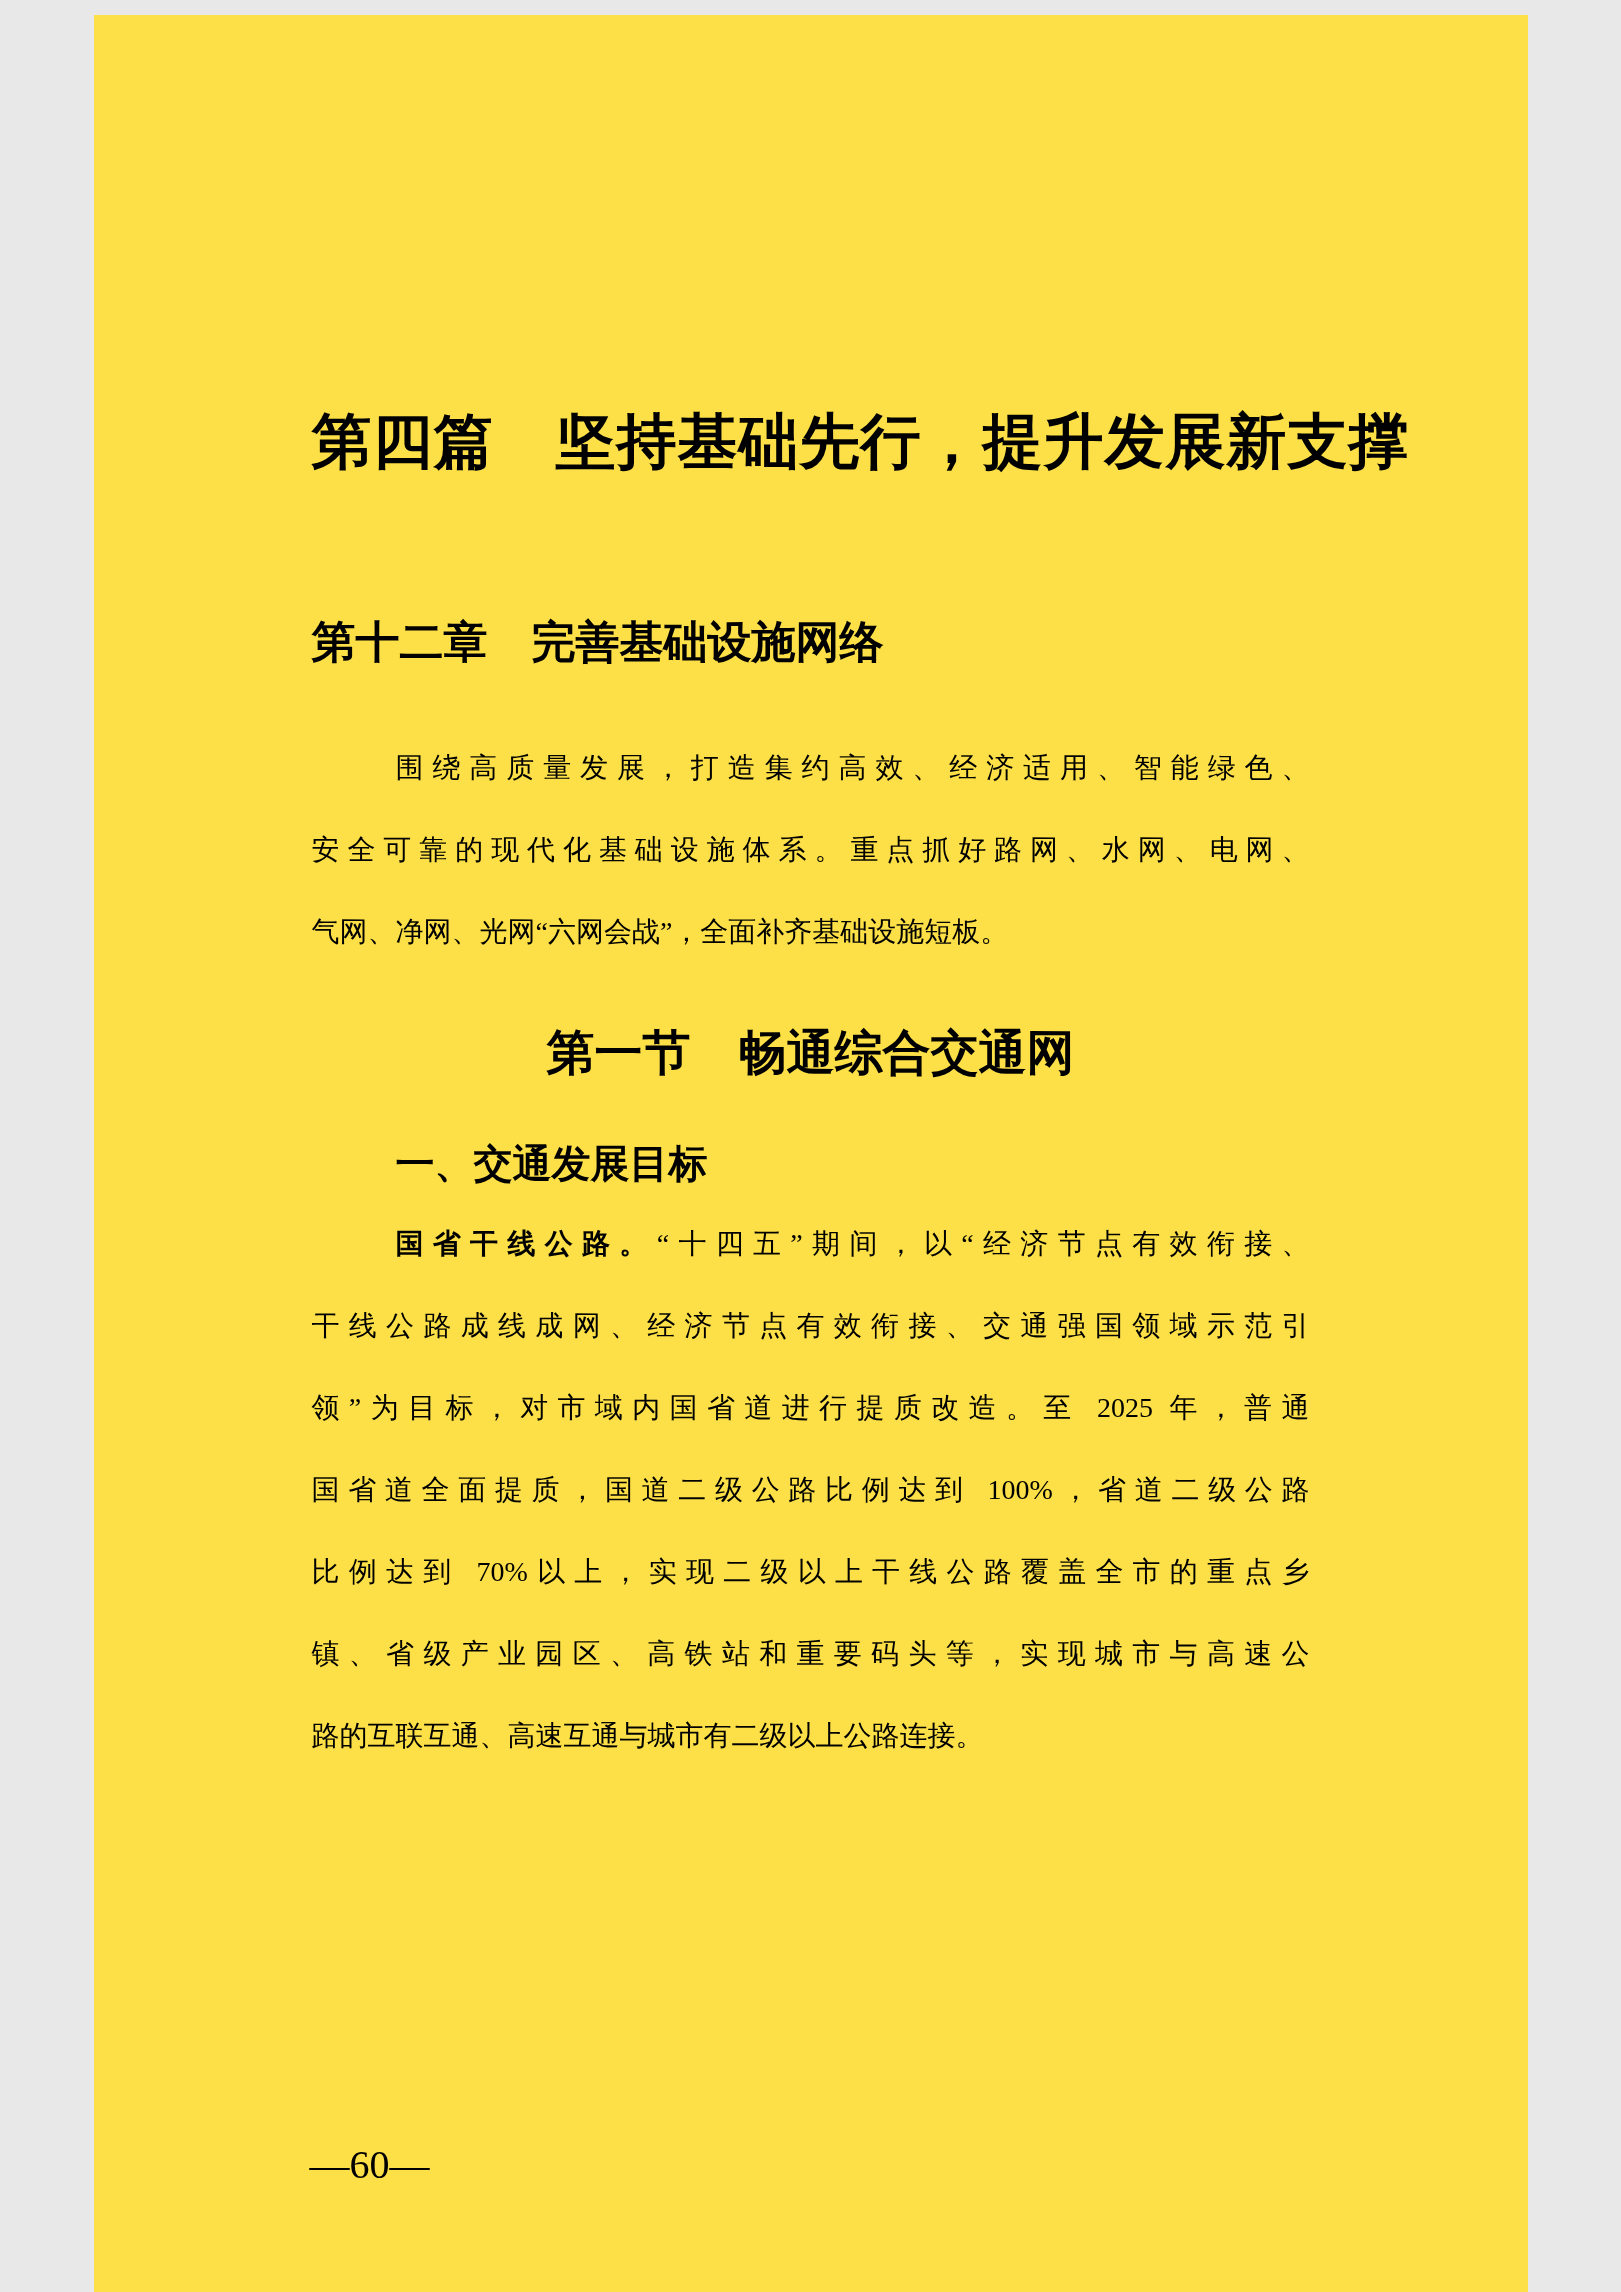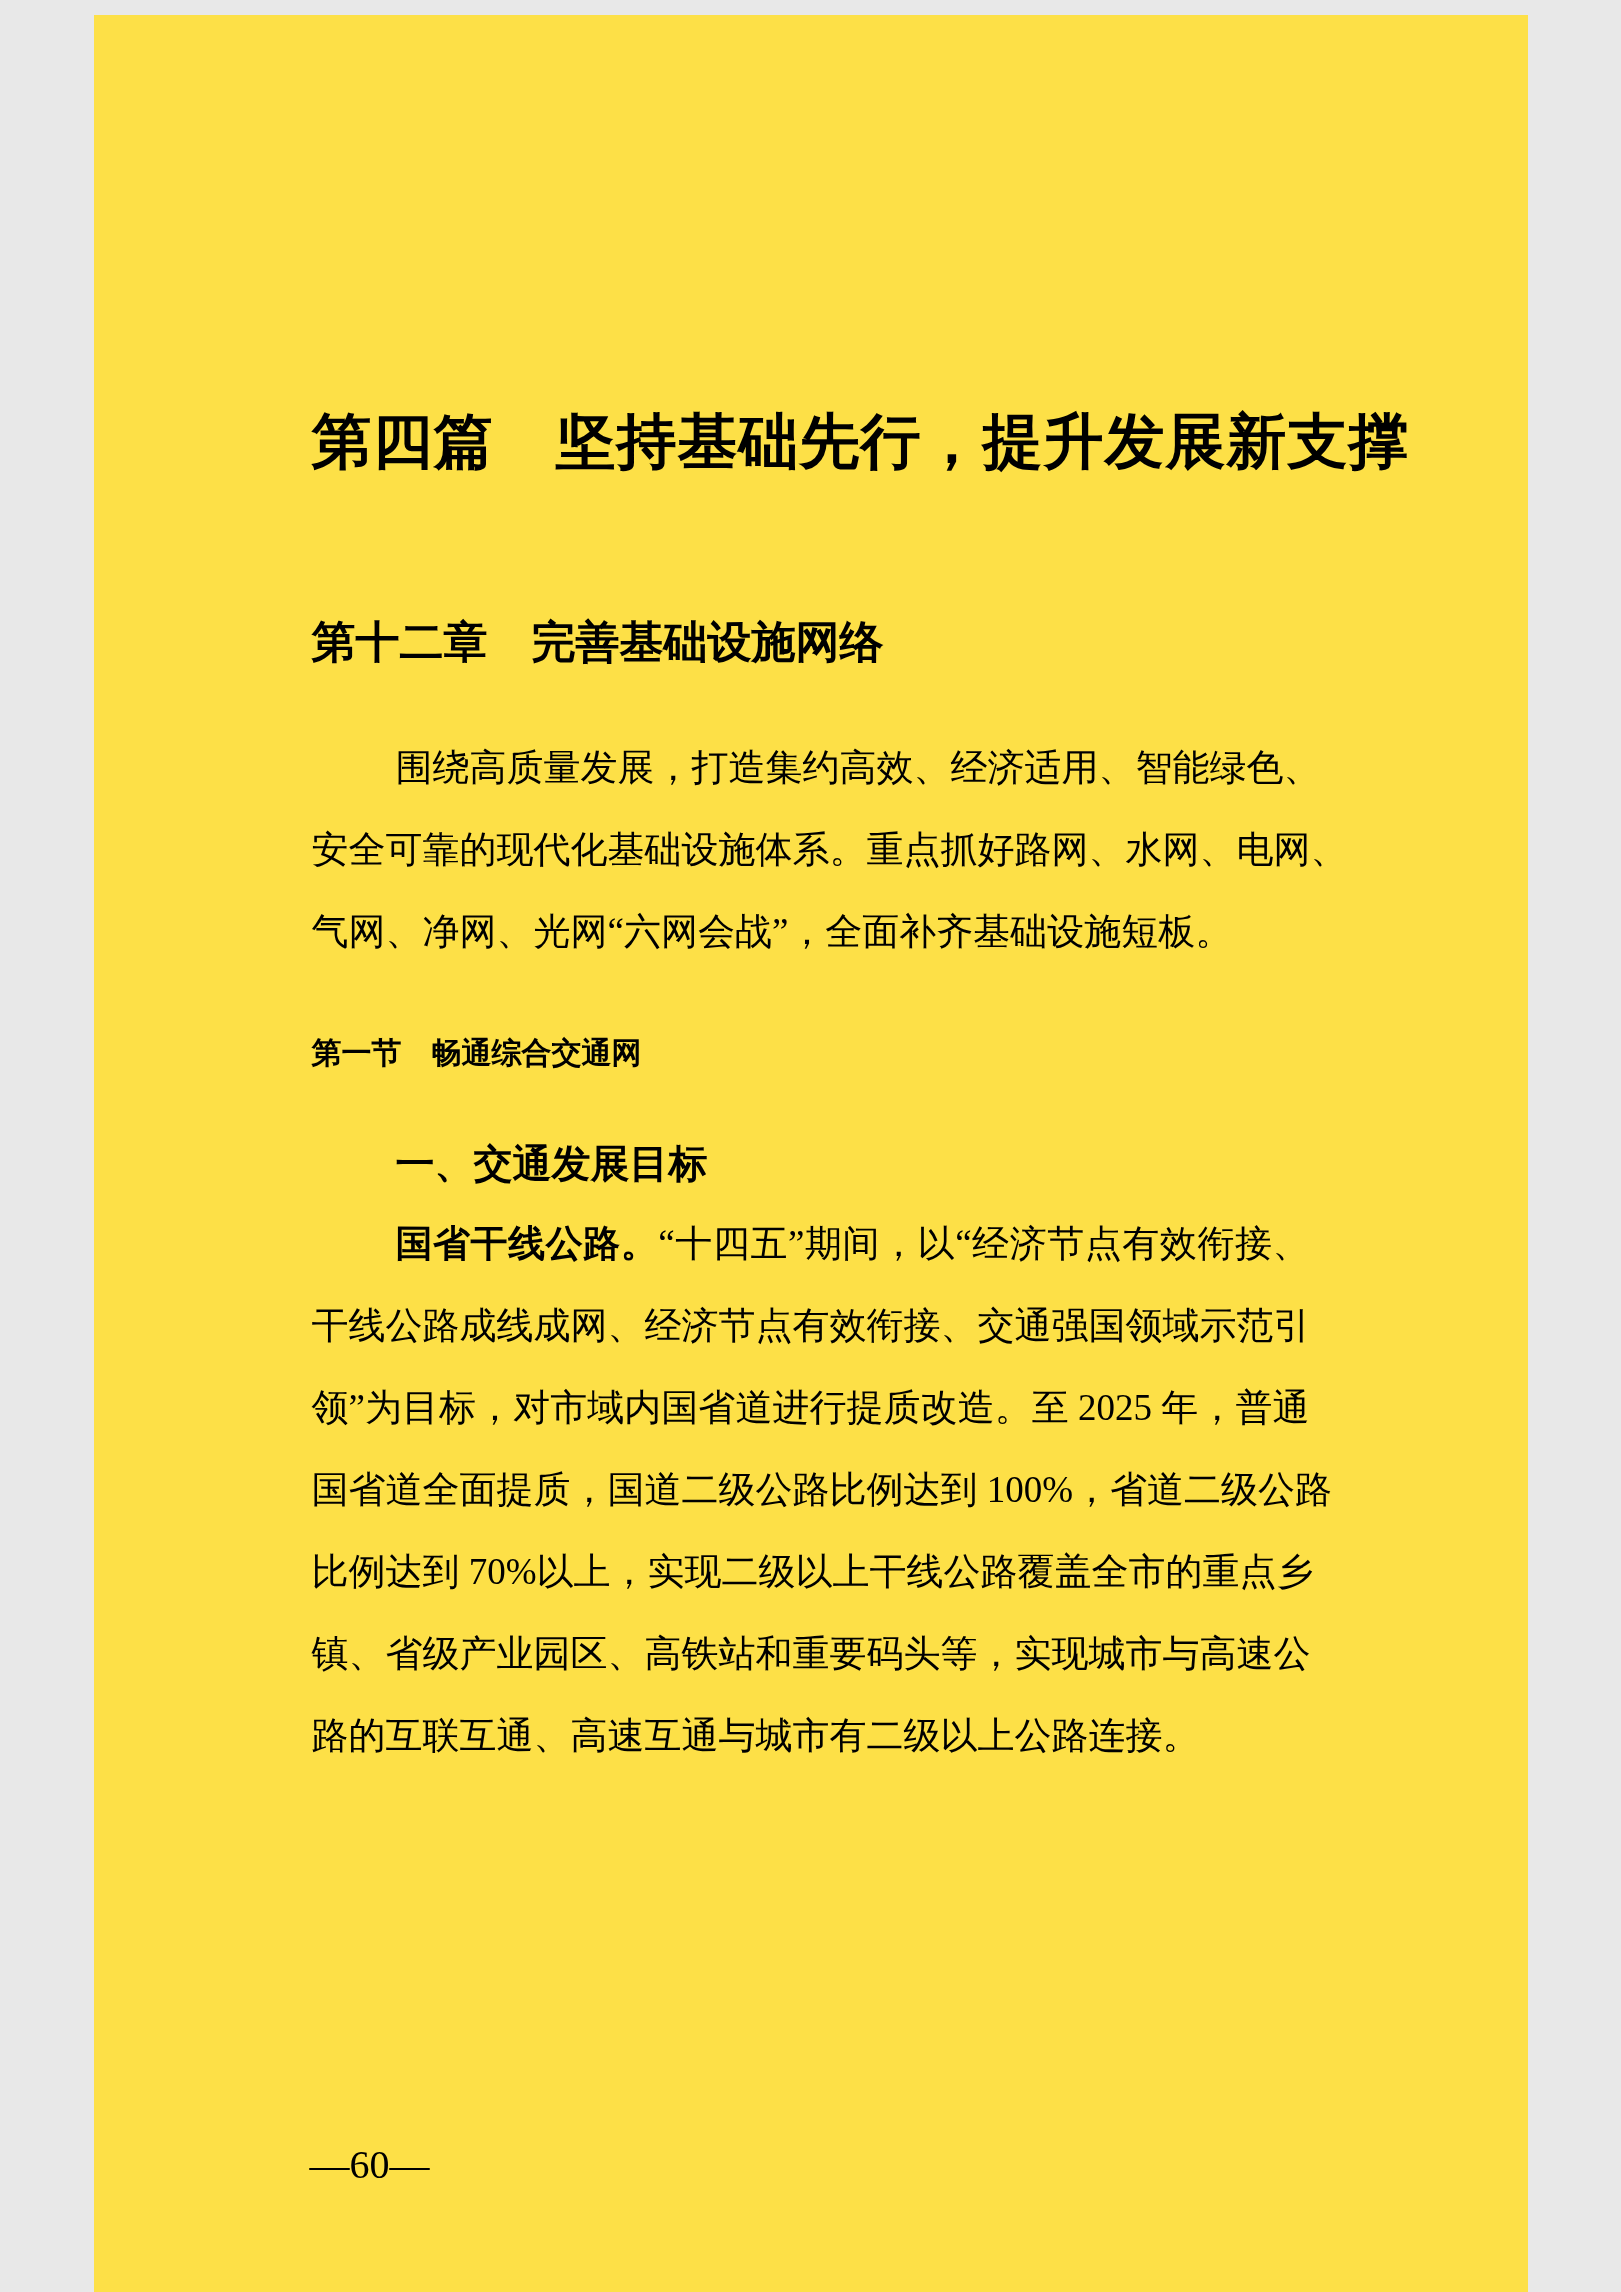--- a/index.html
+++ b/index.html
@@ -40,22 +40,22 @@
     line-height: 51px;
     font-weight: bold;
     font-family: "Liberation Serif", "DejaVu Serif", serif;
     white-space: nowrap;
   }
   .section-heading {
     position: absolute;
     top: 1013px;
     left: 218px;
     right: 218px;
-    text-align: left;
-    font-size: 30px;
+    text-align: center;
+    font-size: 48px;
     line-height: 49px;
     font-weight: bold;
     font-family: "Liberation Sans", "DejaVu Sans", sans-serif;
     white-space: nowrap;
   }
   .subsection-heading {
     position: absolute;
     top: 1126px;
     left: 218px;
     right: 210px;
@@ -63,21 +63,21 @@
     font-size: 39px;
     line-height: 45px;
     font-weight: bold;
     font-family: "Liberation Sans", "DejaVu Sans", sans-serif;
     white-space: nowrap;
   }
   .body-paragraph {
     position: absolute;
     left: 218px;
     right: 218px;
-    font-size: 37px;
+    font-size: 28px;
     font-family: "Liberation Serif", "DejaVu Serif", serif;
   }
   .para-1 { top: 712px; }
   .para-2 { top: 1188px; }
   .body-line {
     height: 82px;
     line-height: 82px;
     text-align: justify;
     text-align-last: justify;
     text-justify: inter-character;

